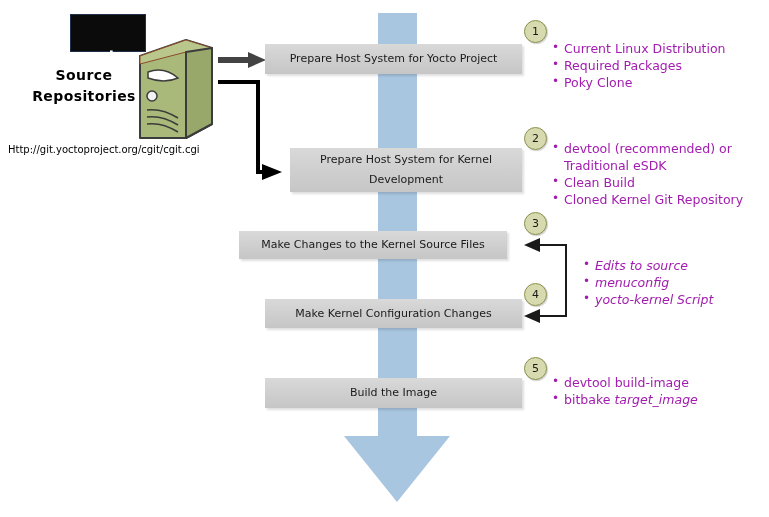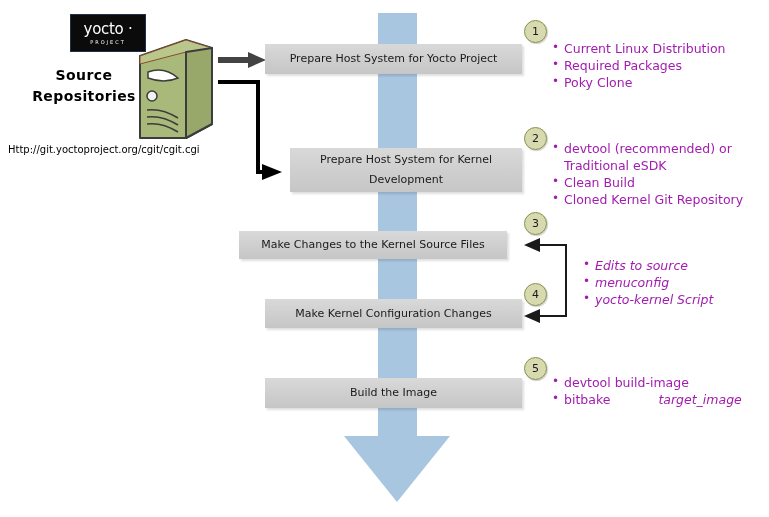--- a/index.html
+++ b/index.html
@@ -51,21 +51,22 @@
     border: 1px solid #20304a;
     box-sizing: border-box;
     text-align: center;
     color: #ffffff;
   }
   .yocto-word {
     font-size: 15px;
     line-height: 15px;
     padding-top: 7px;
     letter-spacing: -0.3px;
-    font-weight: 400;
+    font-weight: 700;
+    margin-top: 28px;
   }
   .yocto-sub {
     font-size: 5px;
     line-height: 6px;
     letter-spacing: 2px;
     padding-top: 2px;
   }
   
   .server {
     position: absolute;
@@ -154,21 +155,21 @@
     content: "\2022";
     position: absolute;
     left: 0;
     top: -1px;
     font-size: 12px;
   }
   #list1 { left: 552px; top: 40px; width: 210px; }
   #list2 { left: 552px; top: 140px; width: 200px; }
   #list3 { left: 583px; top: 257px; width: 170px; font-style: italic; }
   #list5 { left: 552px; top: 374px; width: 200px; }
-  .ital { font-style: italic; margin-left: 44px; }
+  .ital { font-style: italic; }
 </style>
 </head>
 <body>
 
 <div class="canvas">
 
   <div class="flow-bar"></div>
   <div class="flow-head"></div>
 
   <svg width="769" height="517" style="position:absolute;left:0;top:0;">

